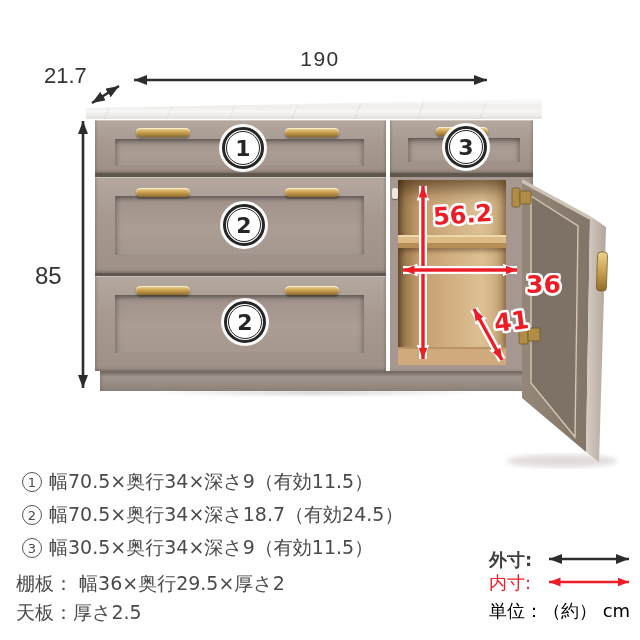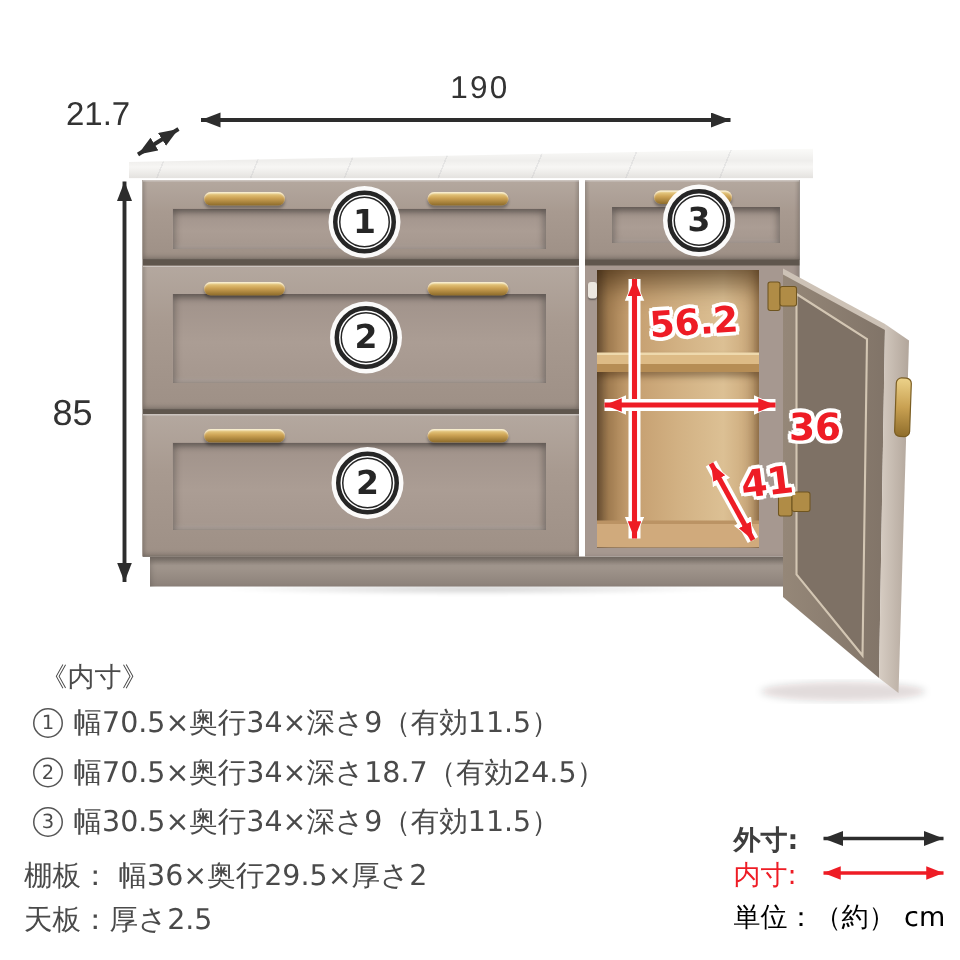--- a/index.html
+++ b/index.html
@@ -211,21 +211,20 @@
     </g>
   </svg>
 
   <div class="dim-label" id="lbl-120">190</div>
   <div class="dim-label" id="lbl-445">21.7</div>
   <div class="dim-label" id="lbl-85">85</div>
   <div class="red-label" id="lbl-562">56.2</div>
   <div class="red-label" id="lbl-36">36</div>
   <div class="red-label" id="lbl-41">41</div>
 
-  <div class="jp" id="spec-heading">《内寸》</div>
 
   <div class="spec-row" id="spec-row-1">
     <span class="mini-badge">1</span>
     <span>幅70.5×奥行34×深さ9（有効11.5）</span>
   </div>
   <div class="spec-row" id="spec-row-2">
     <span class="mini-badge">2</span>
     <span>幅70.5×奥行34×深さ18.7（有効24.5）</span>
   </div>
   <div class="spec-row" id="spec-row-3">

